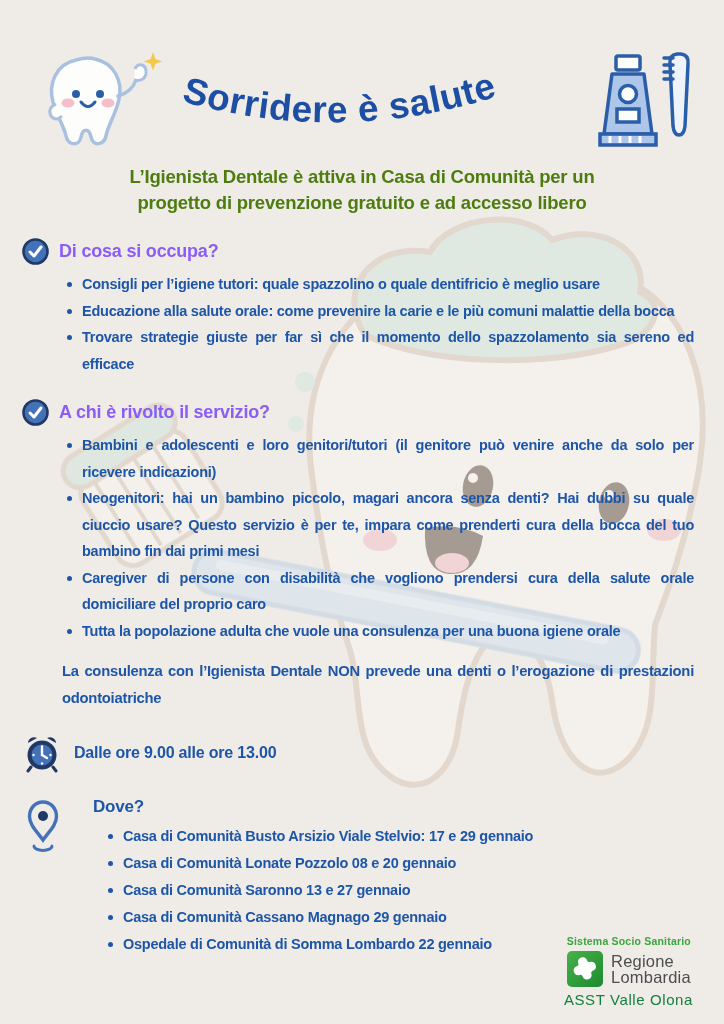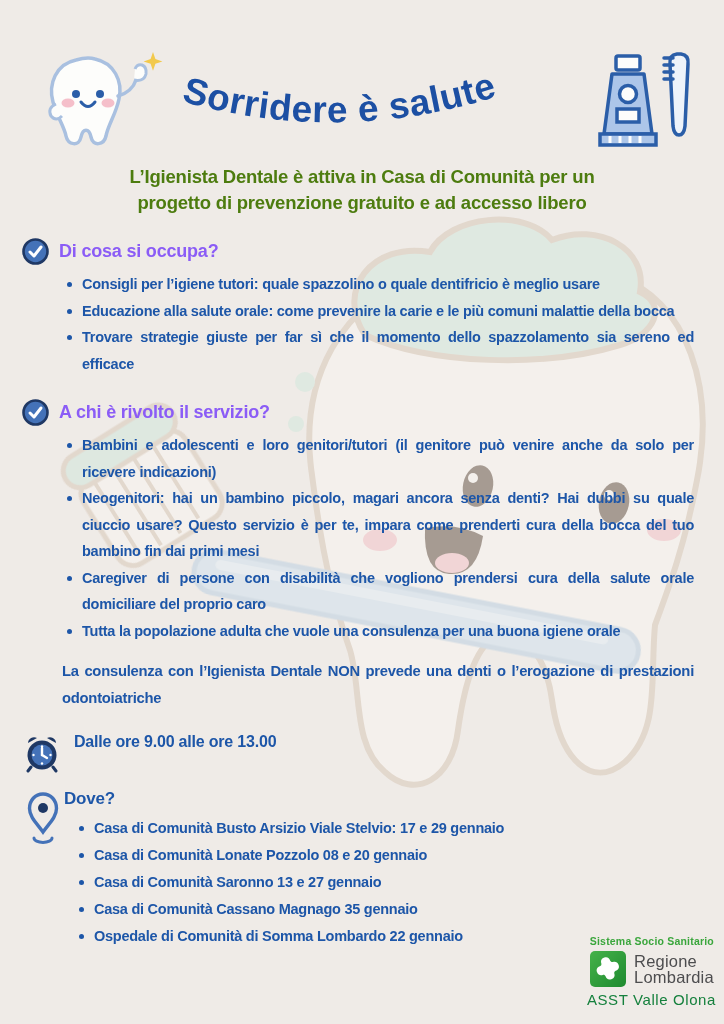--- a/index.html
+++ b/index.html
@@ -36,29 +36,29 @@
     position:relative;padding-left:18px;text-align:justify;
   }
   ul.bullets li::before{
     content:"";position:absolute;left:3px;top:11px;width:5px;height:5px;
     border-radius:50%;background:#1d56a8;
   }
   .note{
     margin:14px 30px 0 62px;font-weight:bold;font-size:14.8px;line-height:26.5px;
     letter-spacing:-0.25px;text-align:justify;color:#1d56a8;
   }
-  .hours-row{display:flex;align-items:flex-start;gap:12px;margin:22px 30px 0 22px;}
+  .hours-row{display:flex;align-items:center;gap:12px;margin:22px 30px 0 22px;}
   .hours-text{font-weight:bold;font-size:16px;letter-spacing:-0.2px;}
-  .where{position:relative;margin-top:16px;}
+  .where{position:relative;margin-top:24px;padding-left:29px;}
   .where .pin-wrap{position:absolute;left:26px;top:2px;}
   .where h2{margin:0 0 0 64px;font-size:17px;font-weight:bold;letter-spacing:-0.2px;}
   .where ul.bullets{margin-left:76px;margin-top:6px;line-height:27px;}
   
   .footer{
-    position:absolute;right:8px;bottom:16px;z-index:1;
+    position:absolute;right:31px;bottom:16px;z-index:1;
     display:flex;flex-direction:column;align-items:center;
   }
   .footer .system{
     color:#3aa63c;font-size:10.5px;font-weight:bold;letter-spacing:.2px;
     align-self:flex-end;margin-right:2px;
   }
   .brand-row{display:flex;align-items:center;gap:7px;margin-top:3px;}
   .brand-name{
     color:#4d4d4f;font-size:16.5px;line-height:16.5px;letter-spacing:.2px;
   }
@@ -226,21 +226,21 @@
           <path d="M17,3 C9,3 3.5,9.5 3.5,17.5 C3.5,26 11,32.5 17,41 C23,32.5 30.5,26 30.5,17.5 C30.5,9.5 25,3 17,3 Z" fill="none" stroke="#4472b8" stroke-width="3.4"></path>
           <circle cx="17" cy="17" r="5" fill="#1f3864"></circle>
           <path d="M8,47 a9,4.5 0 1 0 18,0" fill="none" stroke="#4472b8" stroke-width="3" stroke-linecap="round"></path>
         </svg>
       </span>
       <h2>Dove?</h2>
       <ul class="bullets">
         <li>Casa di Comunità Busto Arsizio Viale Stelvio: 17 e 29 gennaio</li>
         <li>Casa di Comunità Lonate Pozzolo 08 e 20 gennaio</li>
         <li>Casa di Comunità Saronno 13 e 27 gennaio</li>
-        <li>Casa di Comunità Cassano Magnago 35 gennaio</li>
+        <li>Casa di Comunità Cassano Magnago 29 gennaio</li>
         <li>Ospedale di Comunità di Somma Lombardo 22 gennaio</li>
       </ul>
     </div>
   </div>
 
   <div class="footer">
     <div class="system">Sistema Socio Sanitario</div>
     <div class="brand-row">
       <svg width="38" height="38" viewBox="0 0 38 38" aria-hidden="true">
         <defs>

